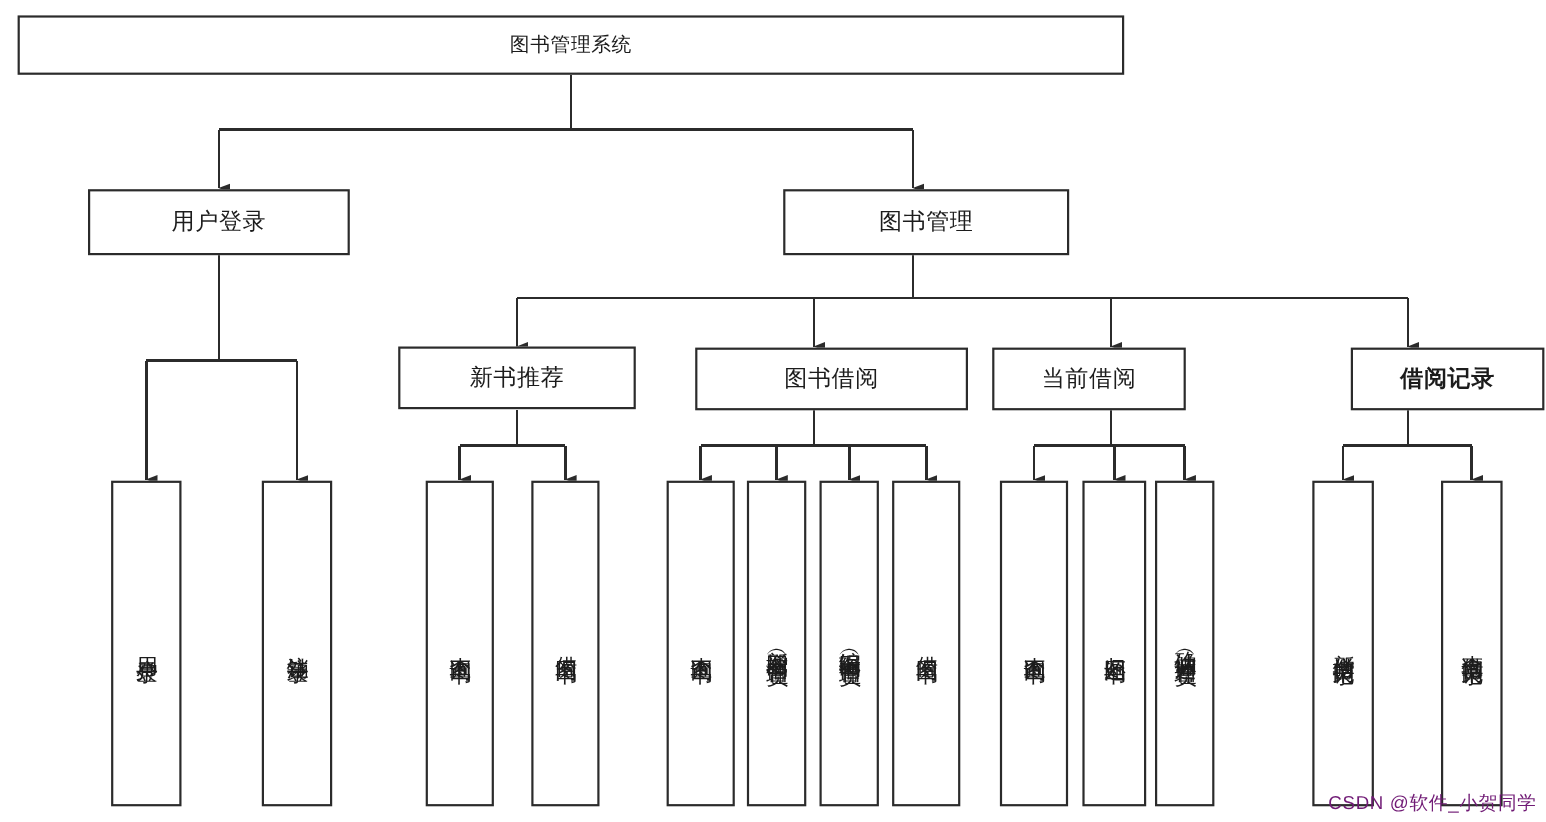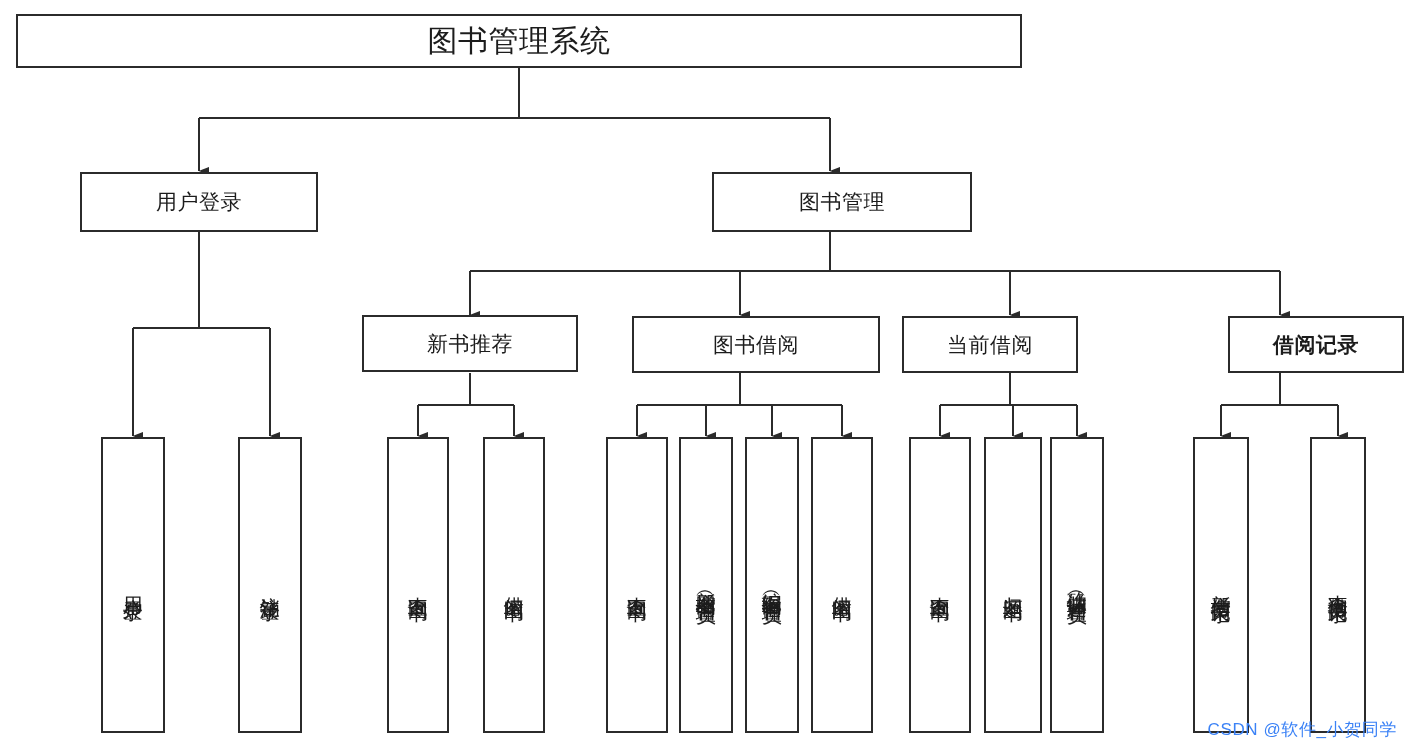--- a/index.html
+++ b/index.html
@@ -47,28 +47,28 @@
     writing-mode: vertical-rl;
     text-orientation: upright;
     font-size: 20px;
     color: #1c1c1c;
     line-height: 1.42;
     letter-spacing: 2px;
     white-space: nowrap;
     text-align: center;
   }
   .root-label {
-    font-size: 30px;
+    font-size: 18px;
   }
   .watermark {
     position: absolute;
     right: 8px;
     bottom: 6px;
     font-size: 17px;
-    color: #3b82f6;
+    color: #701a75;
     letter-spacing: 0.6px;
     white-space: nowrap;
     user-select: none;
   }
 </style>
 </head>
 <body>
 
 <div id="canvas">
 

